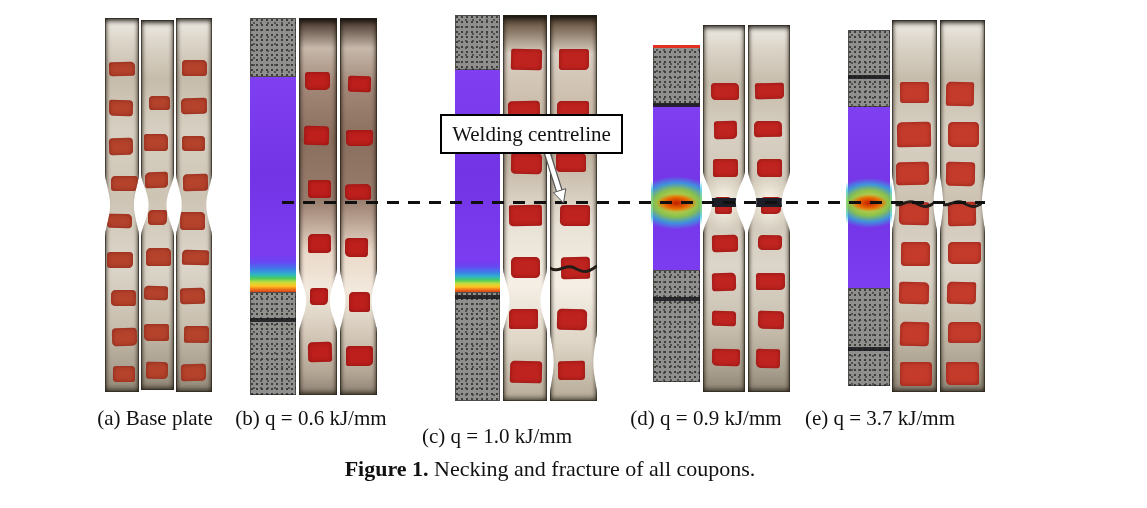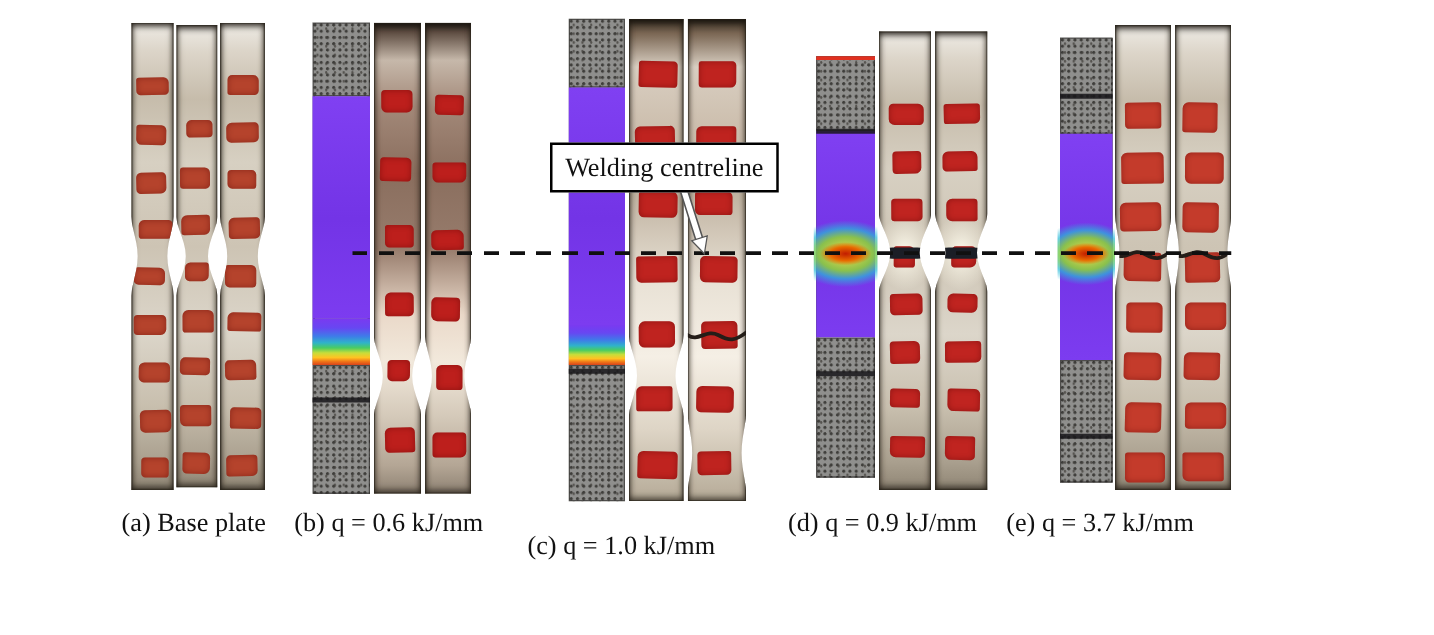--- a/index.html
+++ b/index.html
@@ -61,20 +61,23 @@
       </svg>
 
     <div id="labels">
         <span class="panel-label" style="left: 155px; top: 406px;">(a) Base plate</span>
         <span class="panel-label" style="left: 311px; top: 406px;">(b) q = 0.6 kJ/mm</span>
         <span class="panel-label" style="left: 497px; top: 424px;">(c) q = 1.0 kJ/mm</span>
         <span class="panel-label" style="left: 706px; top: 406px;">(d) q = 0.9 kJ/mm</span>
         <span class="panel-label" style="left: 880px; top: 406px;">(e) q = 3.7 kJ/mm</span>
       </div>
 
+    <div class="fig-caption" id="figcap" style="top: 456px;">
+      <b>Figure 1.</b><span> Necking and fracture of all coupons.</span>
+    </div>
 
   <div class="strip metal" style="left: 105px; top: 18px; width: 34px; height: 374px; background: linear-gradient(rgb(239, 236, 230) 0%, rgb(220, 213, 201) 6%, rgb(198, 188, 171) 16%, rgb(215, 208, 194) 30%, rgb(205, 196, 180) 48%, rgb(220, 214, 202) 66%, rgb(200, 191, 174) 82%, rgb(169, 159, 142) 94%, rgb(143, 133, 116) 100%); clip-path: polygon(0% 0%, 100% 0%, 100% 41.5%, 98.27% 42.92%, 95.05% 44.33%, 91.38% 45.75%, 88.08% 47.17%, 85.81% 48.58%, 85% 50%, 85.81% 51.42%, 88.08% 52.83%, 91.38% 54.25%, 95.05% 55.67%, 98.27% 57.08%, 100% 58.5%, 100% 100%, 0% 100%, 0% 58.5%, 1.73% 57.08%, 4.95% 55.67%, 8.62% 54.25%, 11.92% 52.83%, 14.19% 51.42%, 15% 50%, 14.19% 48.58%, 11.92% 47.17%, 8.62% 45.75%, 4.95% 44.33%, 1.73% 42.92%, 0% 41.5%);">
         <div class="sq" style="top: 44px; left: 3.6px; width: 26.3px; height: 14.2px; background: rgb(181, 67, 44); border-radius: 2.2px 4.3px 3.4px 3.5px; transform: rotate(-1deg);"></div>
         <div class="sq" style="top: 82px; left: 3.7px; width: 23.6px; height: 16.2px; background: rgb(181, 67, 44); border-radius: 2.3px 4.1px 3.4px 4.4px; transform: rotate(1.1deg);"></div>
         <div class="sq" style="top: 120px; left: 4px; width: 23.9px; height: 16.8px; background: rgb(181, 67, 44); border-radius: 4px 3.6px 4.5px; transform: rotate(-1.5deg);"></div>
         <div class="sq" style="top: 158px; left: 5.6px; width: 27.3px; height: 15.2px; background: rgb(181, 67, 44); border-radius: 4.3px 3.3px 4.1px 2.5px; transform: rotate(-0.4deg);"></div>
         <div class="sq" style="top: 196px; left: 2px; width: 25.1px; height: 14px; background: rgb(181, 67, 44); border-radius: 3.4px 4.6px 3.8px 4px; transform: rotate(0.9deg);"></div>
         <div class="sq" style="top: 234px; left: 2.1px; width: 25.5px; height: 16.3px; background: rgb(181, 67, 44); border-radius: 3.1px 3.6px 4.5px 3.2px; transform: rotate(-0.1deg);"></div>
         <div class="sq" style="top: 272px; left: 5.9px; width: 25px; height: 16.3px; background: rgb(181, 67, 44); border-radius: 4.6px 4px 3.1px 4.1px; transform: rotate(0.6deg);"></div>
         <div class="sq" style="top: 310px; left: 6.5px; width: 24.8px; height: 17.9px; background: rgb(181, 67, 44); border-radius: 4.1px 4px 4.9px 4.3px; transform: rotate(-1.3deg);"></div>

